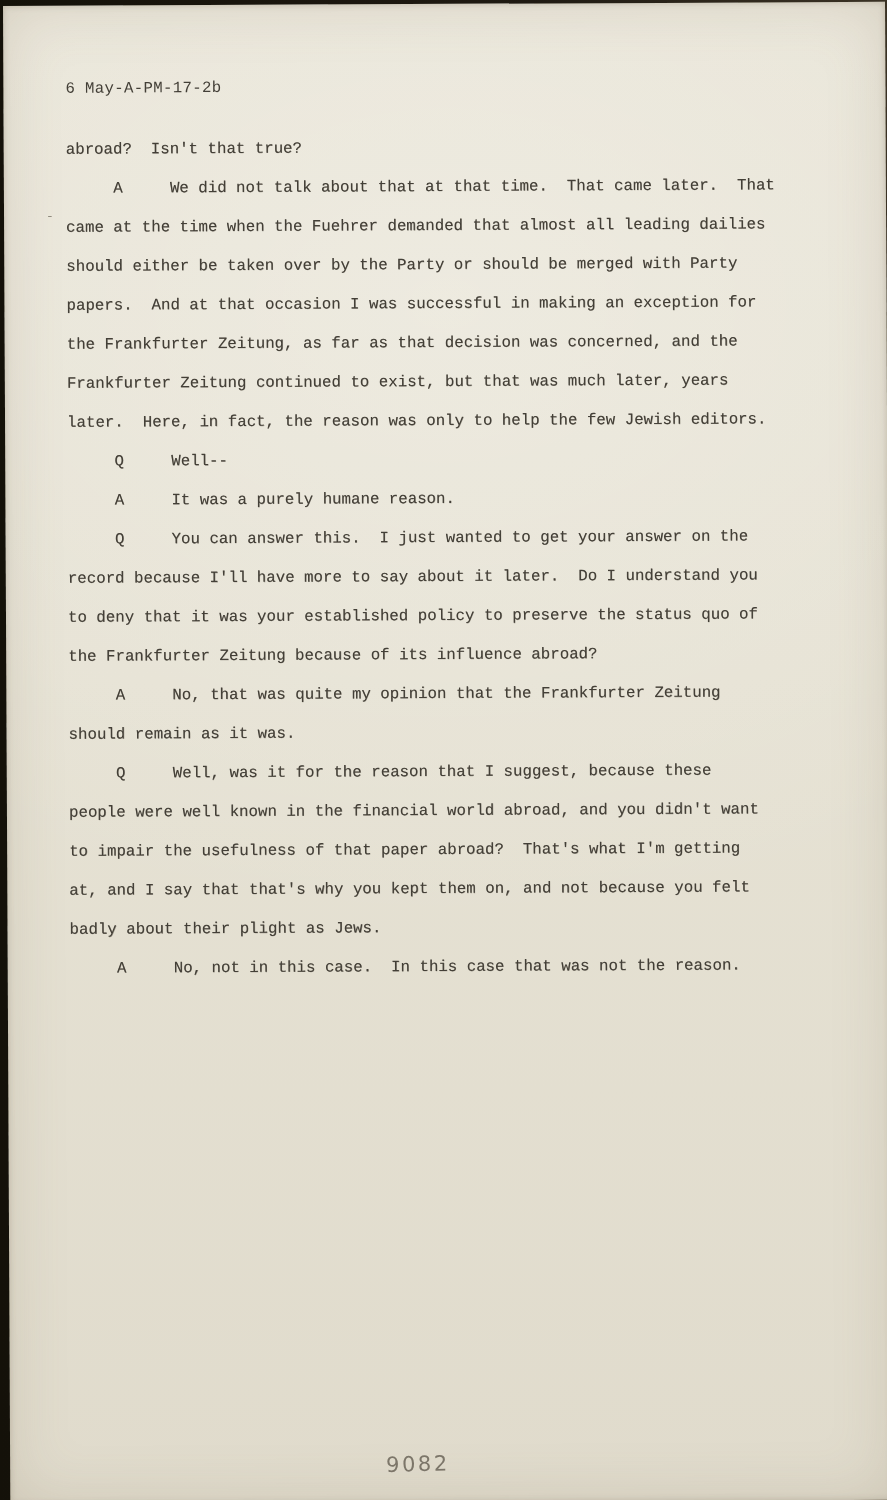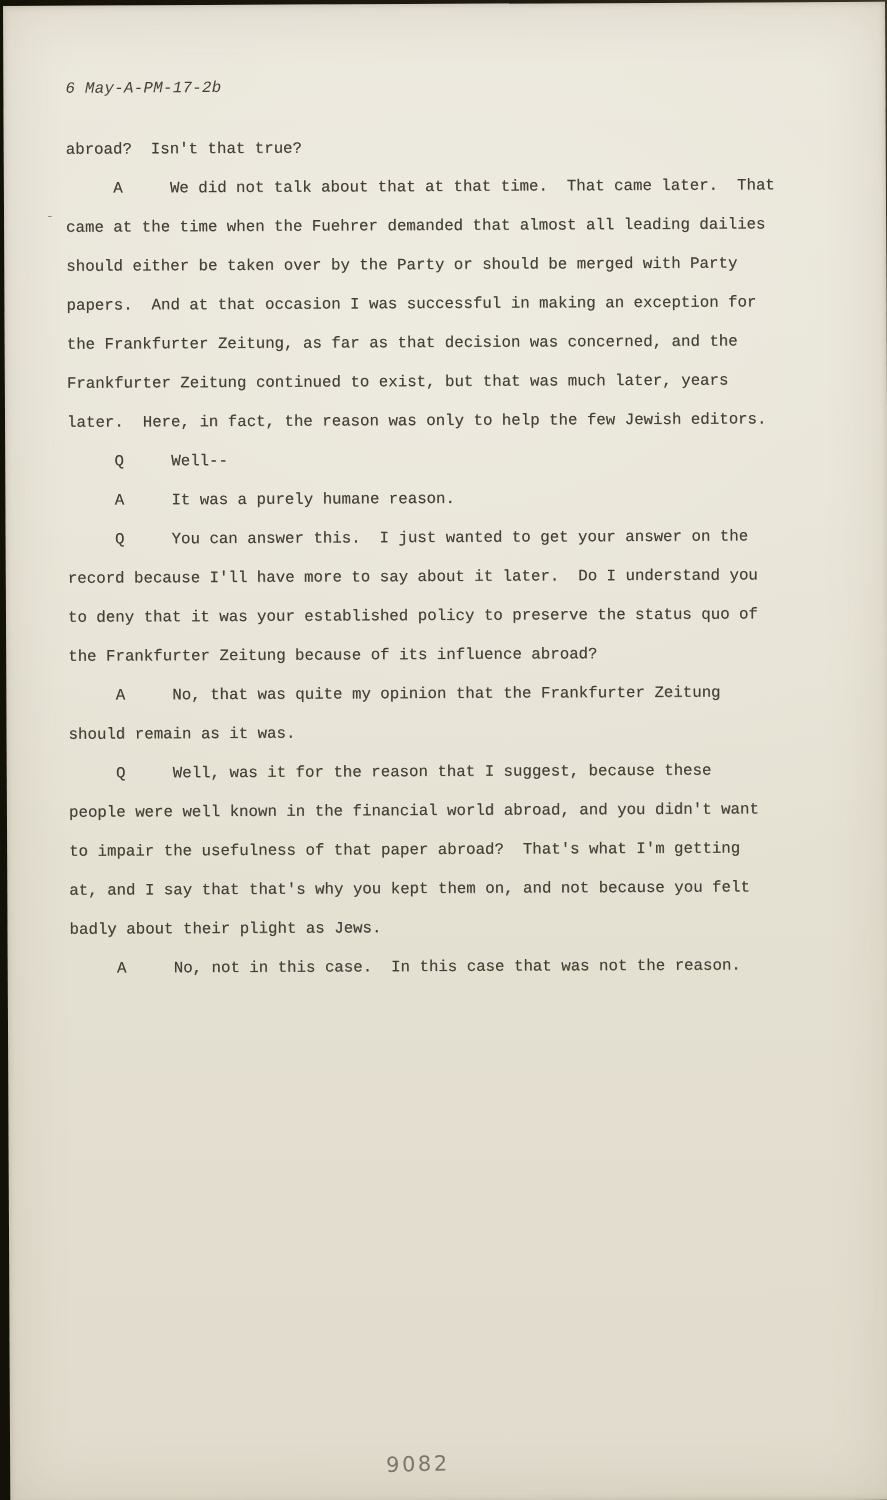--- a/index.html
+++ b/index.html
@@ -30,21 +30,20 @@
     box-shadow: inset 0 0 60px rgba(120,105,75,0.18), inset 0 0 6px rgba(90,80,60,0.25);
     color: #433f37;
   }
   .header-line {
     position: absolute;
     left: 62px;
     top: 74px;
     font-size: 15.75px;
     letter-spacing: 0.3px;
     white-space: pre;
-    font-style: italic;
   }
   .transcript {
     position: absolute;
     left: 62px;
     top: 125px;
     right: 20px;
   }
   .line {
     height: 39px;
     line-height: 39px;

